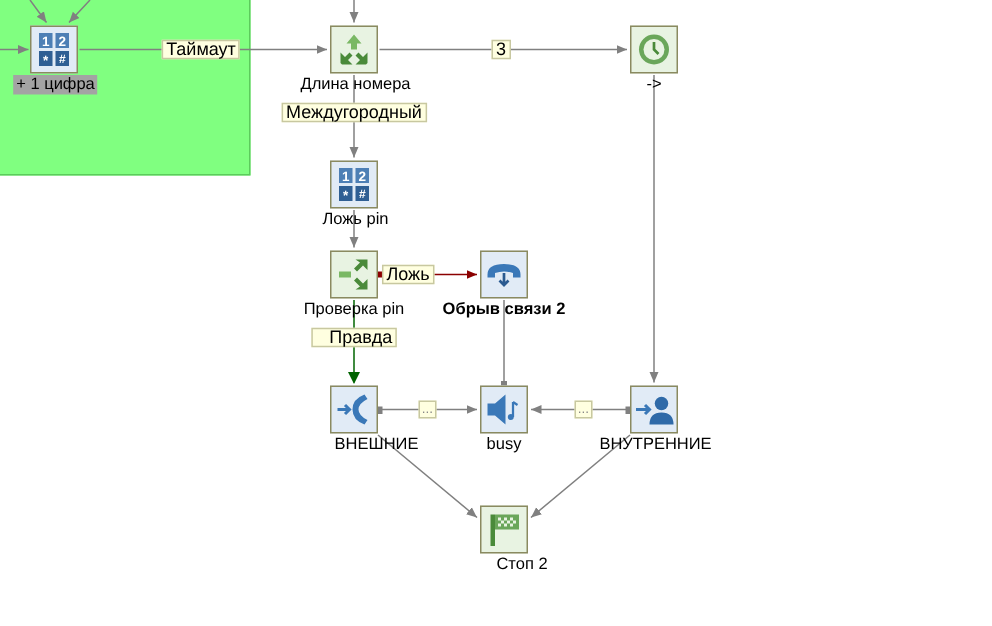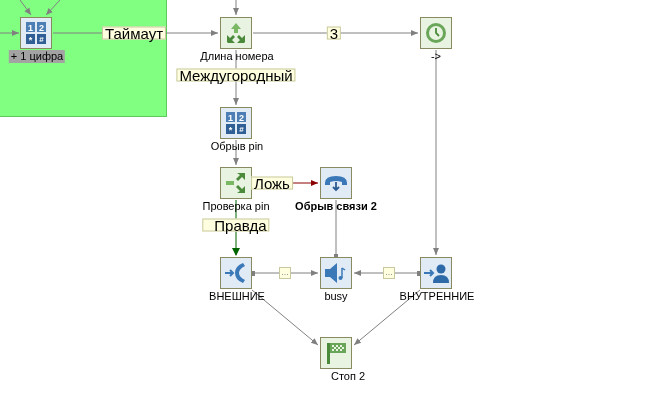--- a/index.html
+++ b/index.html
@@ -9,21 +9,21 @@
   .group { position:absolute; left:-2px; top:-2px; width:169px; height:119px; background:#80ff80;
            border:1px solid #5ccb5c; box-sizing:border-box; }
   .node { position:absolute; width:32px; height:32px; box-sizing:border-box; border:1px solid #8a8a60;
           cursor:pointer; }
   .node.green { background:#e8f3e2; }
   .node.blue { background:#e1ebf6; }
   .node svg { position:absolute; left:0; top:0; width:30px; height:30px; }
   .nlabel { position:absolute; font-size:11px; color:#000; white-space:nowrap; transform:translateX(-50%);
             line-height:13px; }
   .nlabel.bg { background:#a3a3a3; padding:0 2px; }
-  .elabel { position:absolute; font-size:15px; color:#000; background:#ffffe0; border:1px solid #c8c8a0;
+  .elabel { position:absolute; font-size:12px; color:#000; background:#ffffe0; border:1px solid #c8c8a0;
             padding:0 2px; line-height:11px; white-space:nowrap; transform:translate(-50%,-50%); cursor:pointer; }
   .elabel.dots { width:10px; height:10px; padding:0; text-align:center; line-height:8px; color:#888; font-size:9px; }
   svg.edges { position:absolute; left:0; top:0; }
 </style>
 </head>
 <body>
 
 <div id="canvas">
   <div class="group"></div>
 
@@ -113,21 +113,21 @@
       <rect x="5" y="4" width="9" height="10" fill="#4d7fb5"></rect>
         <rect x="16" y="4" width="9" height="10" fill="#4d7fb5"></rect>
       <rect x="5" y="16" width="9" height="10" fill="#2f5f94"></rect>
         <rect x="16" y="16" width="9" height="10" fill="#2f5f94"></rect>
       <text x="9.5" y="12.5" font-size="9" fill="#fff" text-anchor="middle" font-family="Liberation Sans, sans-serif" font-weight="bold">1</text>
       <text x="20.5" y="12.5" font-size="9" fill="#fff" text-anchor="middle" font-family="Liberation Sans, sans-serif" font-weight="bold">2</text>
       <text x="9.5" y="25" font-size="9" fill="#fff" text-anchor="middle" font-family="Liberation Sans, sans-serif" font-weight="bold">*</text>
       <text x="20.5" y="24" font-size="8" fill="#fff" text-anchor="middle" font-family="Liberation Sans, sans-serif" font-weight="bold">#</text>
     </svg>
   </div>
-  <div class="nlabel" style="left:237px;top:140px;">Обрыв pin</div>
+  <div class="nlabel" style="left:237px;top:140px;">Ложь pin</div>
 
   <div class="node green" style="left:220px;top:167px;">
     <svg viewBox="0 0 30 30">
       <rect x="5" y="13" width="8" height="4" fill="#7ab864"></rect>
       <path d="M24,5 L24,12 L21,9 L17,13 L15,11 L19,7 L16,5 z" fill="#4a8a3a"></path>
       <path d="M24,25 L24,18 L21,21 L17,17 L15,19 L19,23 L16,25 z" fill="#4a8a3a"></path>
     </svg>
   </div>
   <div class="nlabel" style="left:236px;top:200px;">Проверка pin</div>
 
@@ -138,21 +138,21 @@
     </svg>
   </div>
   <div class="nlabel" style="left:336px;top:200px;font-weight:bold;">Обрыв связи 2</div>
 
   <div class="node blue" style="left:220px;top:257px;">
     <svg viewBox="0 0 30 30">
       <path d="M4,15 L12,15 M9,12 L12,15 L9,18" stroke="#3a78b8" stroke-width="2" fill="none"></path>
       <path d="M22,5 Q14,8 14,15 Q14,22 22,25 L24,22 Q18,19 18,15 Q18,11 24,8 z" fill="#3a78b8"></path>
     </svg>
   </div>
-  <div class="nlabel" style="left:237px;top:290px;">ВНЕШНИЕ</div>
+  <div class="nlabel" style="left:251px;top:290px;">ВНЕШНИЕ</div>
 
   <div class="node blue" style="left:320px;top:257px;">
     <svg viewBox="0 0 30 30">
       <path d="M4,11 L9,11 L16,5 L16,25 L9,19 L4,19 z" fill="#3a78b8"></path>
       <path d="M21,10 L21,20" stroke="#3a78b8" stroke-width="1.5"></path>
       <circle cx="19.5" cy="20" r="2" fill="#3a78b8"></circle>
       <path d="M21,10 L24,12" stroke="#3a78b8" stroke-width="1.5"></path>
     </svg>
   </div>
   <div class="nlabel" style="left:336px;top:290px;">busy</div>

